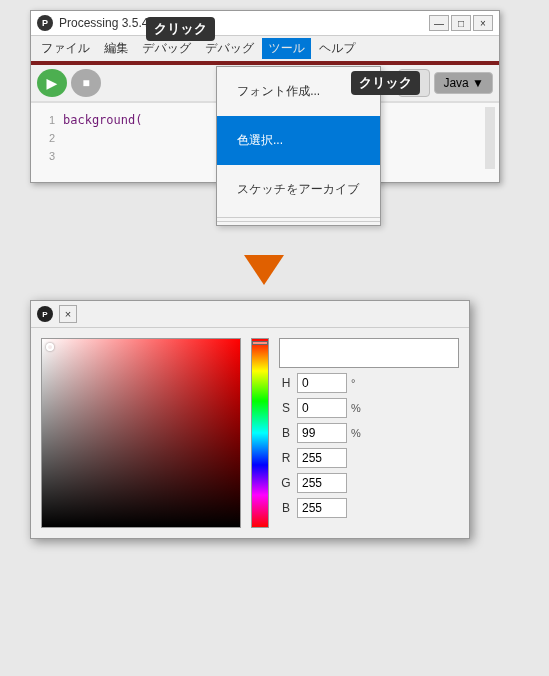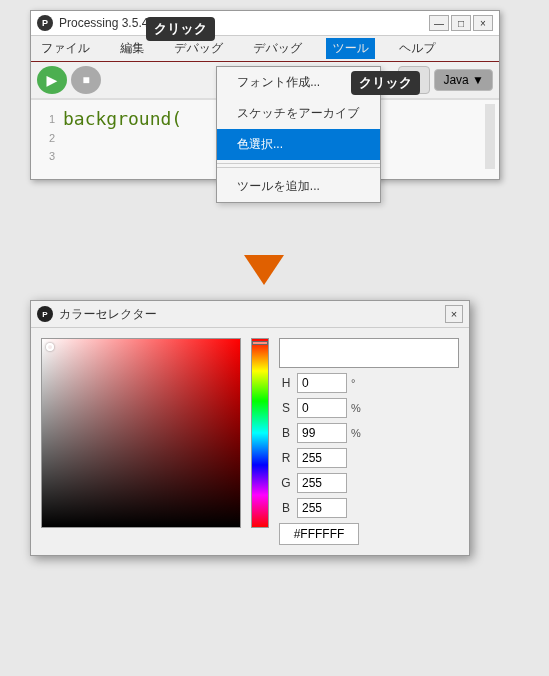--- a/index.html
+++ b/index.html
@@ -80,22 +80,22 @@
     }
     .click-bubble.top {
       top: 6px;
       left: 115px;
     }
 
     .menu-bar {
       background: #f0f0f0;
       display: flex;
       padding: 2px 4px;
-      gap: 18px;
-      border-bottom: 1px solid #7f1d1d;
+      gap: 2px;
+      border-bottom: 4px solid #7f1d1d;
     }
     .menu-item {
       padding: 2px 6px;
       font-size: 12px;
       cursor: pointer;
       color: #333;
     }
     .menu-item.active {
       background: #0078d7;
       color: #e5e5e5;
@@ -106,21 +106,21 @@
       position: absolute;
       top: 55px;
       left: 185px;
       background: #f5f5f5;
       border: 1px solid #999;
       box-shadow: 2px 2px 6px rgba(0,0,0,0.2);
       z-index: 50;
       min-width: 160px;
     }
     .dropdown-item {
-      padding: 7px 20px;
+      padding: 16px 20px;
       cursor: pointer;
       font-size: 12px;
       color: #333;
       white-space: nowrap;
     }
     .dropdown-item.highlighted {
       background: #0078d7;
       color: white;
     }
     .dropdown-separator {
@@ -212,22 +212,22 @@
       gap: 8px;
       min-height: 18px;
     }
     .line-num {
       color: #999;
       font-size: 11px;
       width: 16px;
       text-align: right;
     }
     .code-text {
-      font-size: 18px;
-      color: #4d7c0f;
+      font-size: 12px;
+      color: #701a75;
       font-family: monospace;
     }
     .scrollbar-right {
       position: absolute;
       right: 0;
       top: 0;
       width: 10px;
       height: 100%;
       background: #e0e0e0;
     }
@@ -462,43 +462,41 @@
       <div class="code-line">
         <span class="line-num">3</span>
         <span class="code-text"></span>
       </div>
       <div class="scrollbar-right"></div>
     </div>
   </div>
 
   <div class="dropdown-menu">
     <div class="dropdown-item">フォント作成...</div>
+    <div class="dropdown-item highlighted">色選択...</div>
     <div class="dropdown-item">スケッチをアーカイブ</div>
-    <div class="dropdown-item highlighted">色選択...</div>
     <div class="dropdown-separator"></div>
     <div class="dropdown-separator"></div>
-    <div class="dropdown-item">ツールを追加...</div>
   </div>
 
   <div class="click-bubble right">
     <span>クリック</span>
   </div>
 </div>
 
 <div class="arrow-container">
   <div class="arrow-down"></div>
 </div>
 
 <div class="color-dialog">
 
   <div class="dialog-title-bar">
     <div class="title-bar-icon" style="background:#222;">
       <span style="font-size:8px;">P</span>
     </div>
-    <div class="dialog-title-text">カラーセレクター</div>
     <div class="close-btn">×</div>
   </div>
 
   <div class="dialog-body">
 
     <div class="color-picker-area">
       <div class="color-gradient">
         <div class="picker-cursor"></div>
       </div>
     </div>
@@ -539,20 +537,17 @@
       <div class="field-row">
         <span class="field-label">G</span>
         <input class="field-input" value="255" style="">
       </div>
 
       <div class="field-row">
         <span class="field-label">B</span>
         <input class="field-input" value="255" style="">
       </div>
 
-      <div class="field-row">
-        <input class="hex-input" value="#FFFFFF" style="">
-      </div>
 
 
     </div>
   </div>
 </div>
 
 </body></html>

